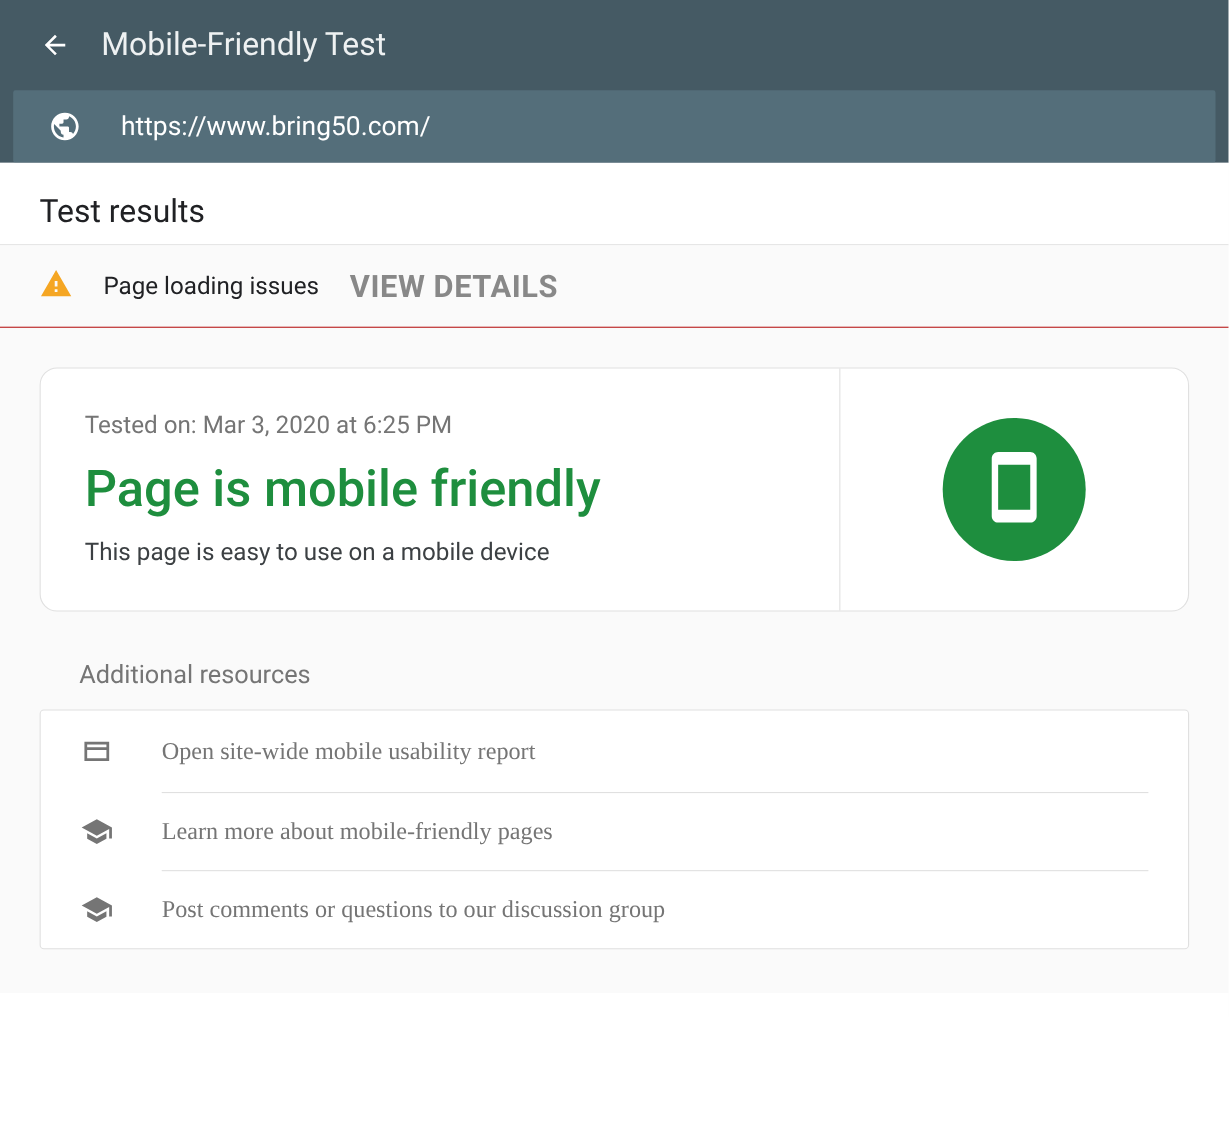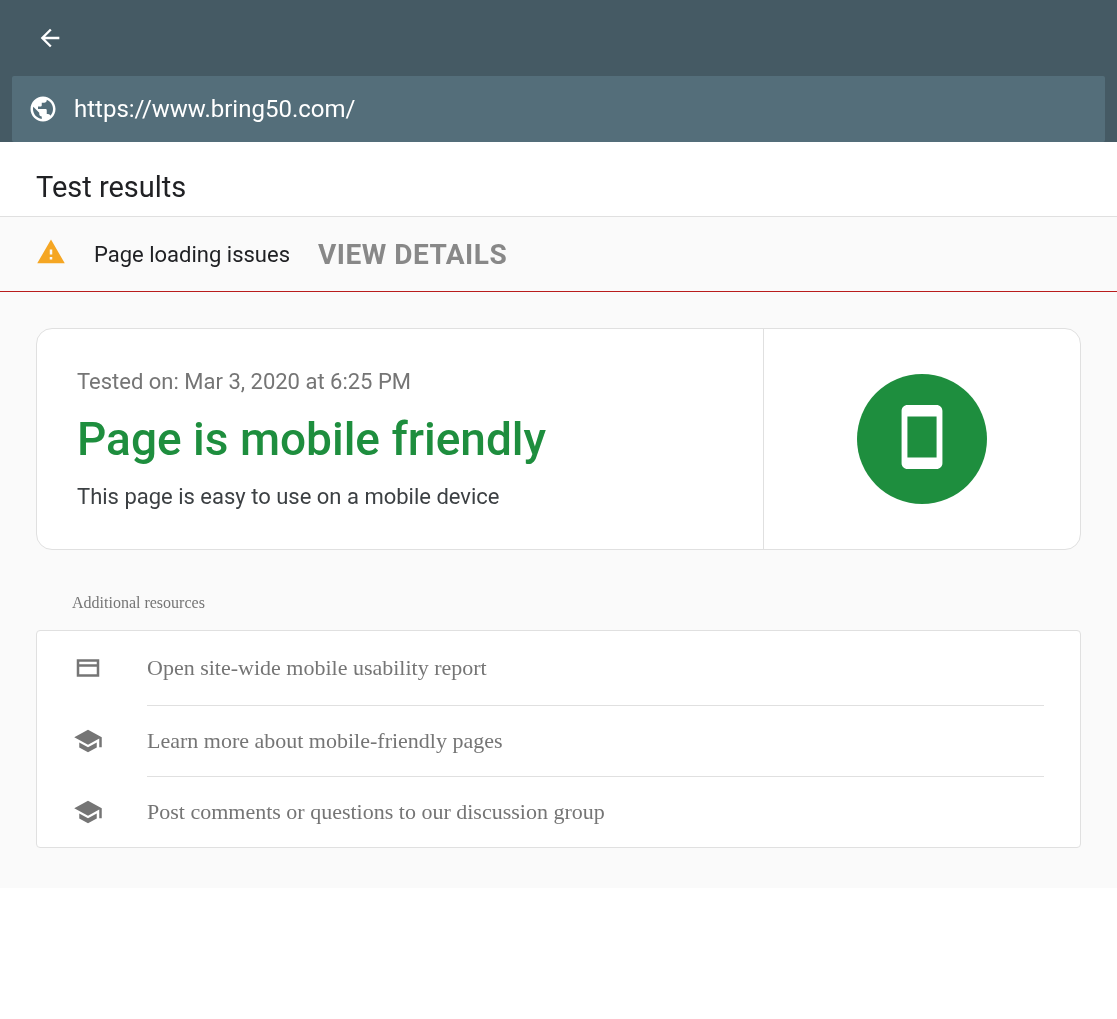--- a/index.html
+++ b/index.html
@@ -27,22 +27,22 @@
   .header-title {
     font-size: 29px;
     color: #eef1f2;
     font-weight: 400;
   }
   .url-bar {
     background: #546e7a;
     margin: 0 12px 0 12px;
     display: flex;
     align-items: center;
-    padding: 18px 16px;
-    gap: 16px;
+    padding: 18px 32px;
+    gap: 36px;
     border-radius: 2px;
   }
   .globe-icon {
     width: 30px; height: 30px;
     display:flex; align-items:center; justify-content:center;
   }
   .globe-icon svg { width:30px; height:30px; fill:#fff; }
   .url-text {
     color: #fff;
     font-size: 24px;
@@ -116,23 +116,22 @@
   }
   .phone-badge {
     width: 130px; height: 130px;
     background: #1e8e3e;
     border-radius: 50%;
     display:flex; align-items:center; justify-content:center;
   }
   .phone-badge svg { width:70px; height:70px; fill:#fff; }
   .resources-title {
     margin: 44px 36px 18px 72px;
-    font-size: 16px;
+    font-size: 23px;
     color: #757575;
-    font-family: Liberation Serif, serif;
   }
   .resources-card {
     margin: 0 36px 0 36px;
     background: #fff;
     border: 1px solid #e0e0e0;
     border-radius: 4px;
     font-family: Liberation Serif, serif;
   }
   .resource-row {
     display: flex;
@@ -166,20 +165,21 @@
 </head>
 <body>
 
 <div class="header">
   <div class="header-top">
     <span class="back-arrow">
       <svg viewBox="0 0 24 24">
           <path d="M20 11H7.83l5.59-5.59L12 4l-8 8 8 8 1.41-1.41L7.83 13H20z"></path>
         </svg>
     </span>
+    <span class="header-title">Mobile-Friendly Test</span>
   </div>
   <div class="url-bar">
     <span class="globe-icon">
       <svg viewBox="0 0 24 24">
           <path d="M12 2C6.48 2 2 6.48 2 12s4.48 10 10 10 10-4.48 10-10S17.52 2 12 2zm-1 17.93C7.06 19.44 4 16.08 4 12c0-.62.08-1.21.21-1.79L9 15v1c0 1.1.9 2 2 2v1.93zm6.9-2.54c-.26-.81-1-1.39-1.9-1.39h-1v-3c0-.55-.45-1-1-1H8v-2h2c.55 0 1-.45 1-1V7h2c1.1 0 2-.9 2-2v-.41C17.92 5.77 20 8.65 20 12c0 2.08-.8 3.97-2.1 5.39z"></path>
         </svg>
     </span>
     <span class="url-text">https://www.bring50.com/</span>
   </div>
 </div>

